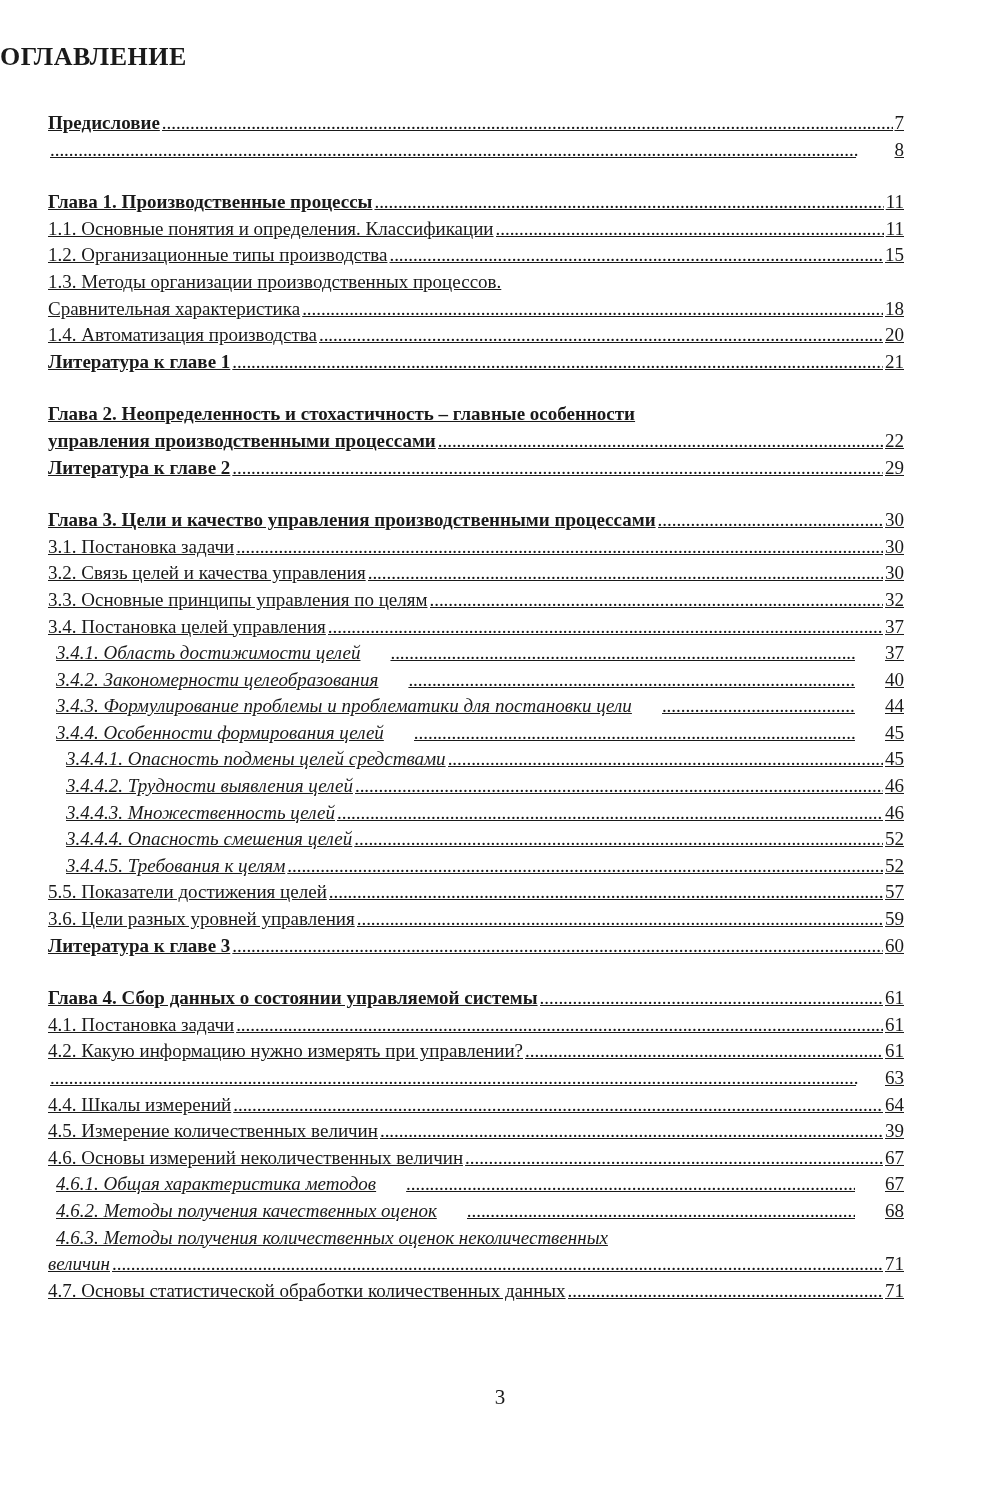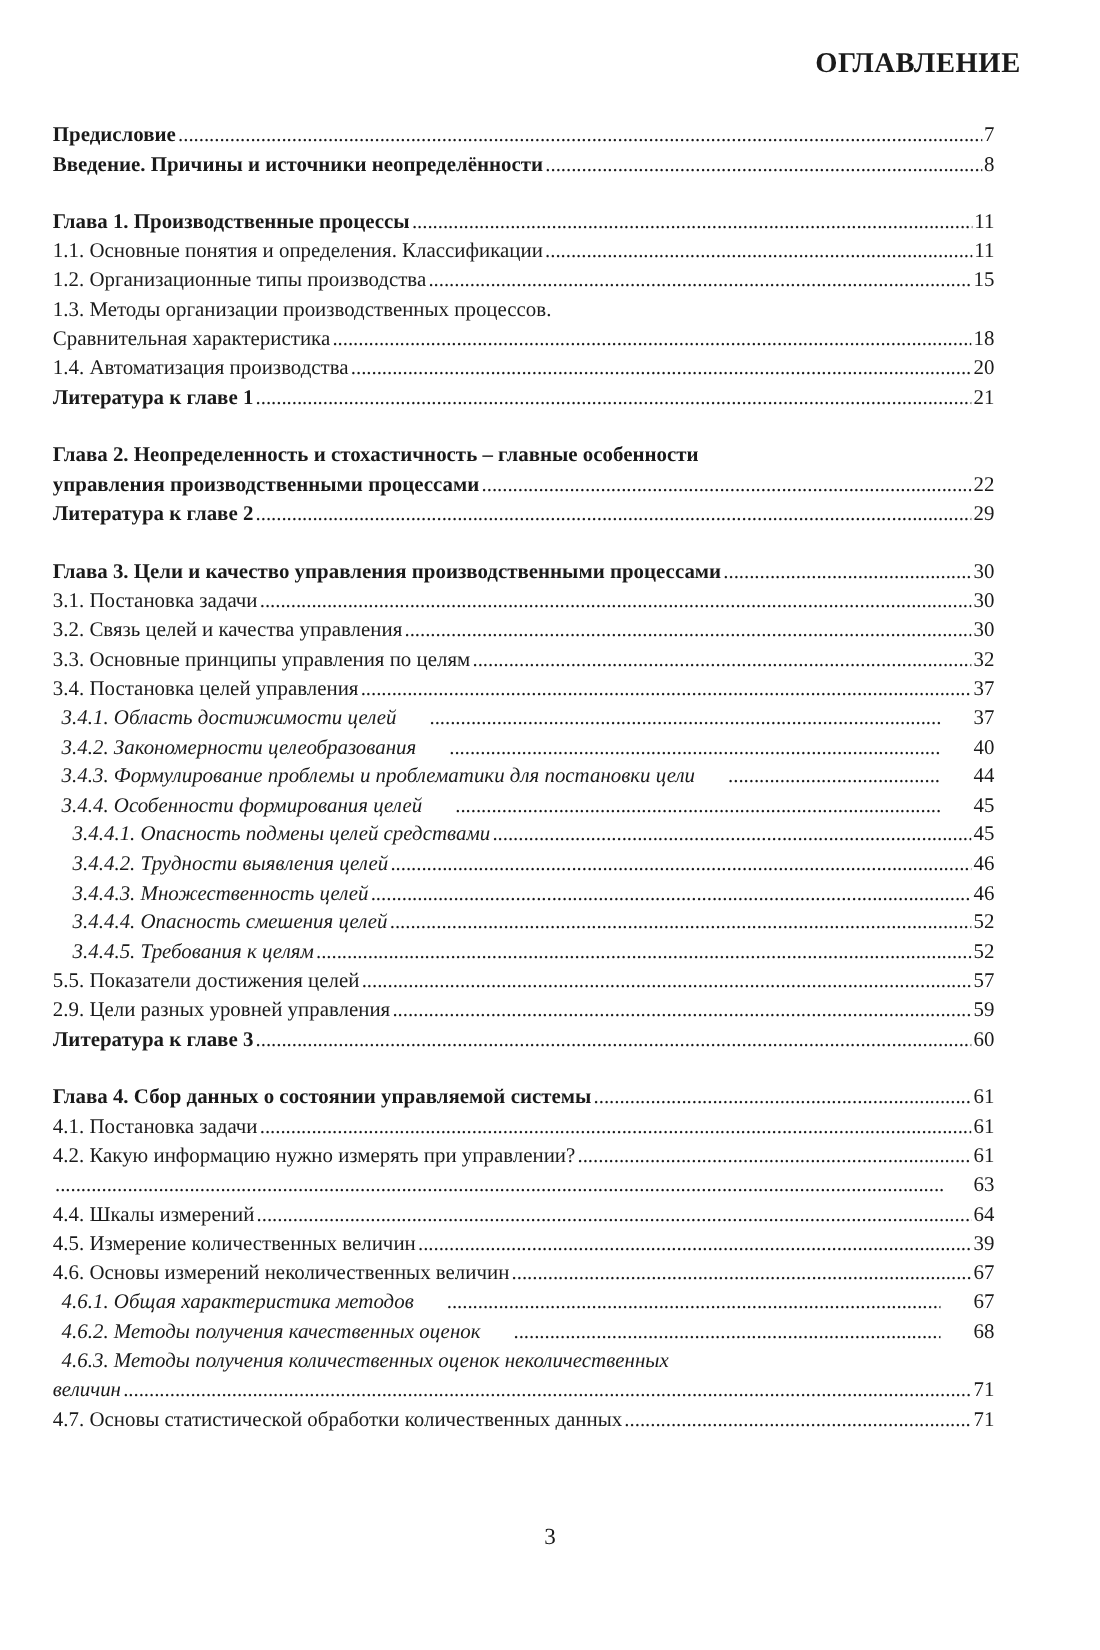--- a/index.html
+++ b/index.html
@@ -1,22 +1,22 @@
 <!DOCTYPE html>
 <html><head>
 <meta charset="utf-8">
 <style>
   html, body { margin: 0; padding: 0; background: #ffffff; }
   body { width: 1000px; height: 1500px; position: relative; overflow: hidden;
          font-family: "Liberation Serif", "DejaVu Serif", serif; color: #1a1a1a; }
-  .title { position: absolute; top: 42px; left: 0; width: 928px; text-align: right;
+  .title { position: absolute; top: 42px; left: 0; width: 928px; text-align: left;
            font-size: 26px; font-weight: bold; letter-spacing: 0.5px; }
   .toc { position: absolute; left: 48px; width: 856px; top: 110px; }
   .row { position: relative; height: 26.6px; line-height: 26.6px; font-size: 19px;
-         display: flex; align-items: baseline; white-space: nowrap; overflow: hidden; }
+         display: flex; align-items: baseline; white-space: nowrap; overflow: hidden; text-decoration: underline; }
   .row.bold { font-weight: bold; }
   .row.it { font-style: italic; }
   .row .label { flex: 0 0 auto; }
   .row .dots { flex: 1 1 auto; overflow: hidden; margin: 0 2px; }
   .row .dots::after { content: ". . . . . . . . . . . . . . . . . . . . . . . . . . . . . . . . . . . . . . . . . . . . . . . . . . . . . . . . . . . . . . . . . . . . . . . . . . . . . . . . . . . . . . . . . . . . . . . . . . . . . . . . . . . . . . . . . . . . . . . . . . . . . . . . . . . . . . . . . . . . . . . . . . . . . . . . . . . . . . . . . . . . . . . . . . . .";
                       letter-spacing: -2.4px; font-weight: normal; font-style: normal; }
   .row .page { flex: 0 0 auto; font-weight: normal; font-style: normal; }
   .row.cont .dots::after { content: ""; }
   .gap { height: 26px; }
   .ind1 { padding-left: 8px; gap: 28px; }
@@ -28,21 +28,20 @@
 
 <div class="title">ОГЛАВЛЕНИЕ</div>
 
 <div class="toc">
   <div class="row bold">
       <span class="label">Предисловие</span>
       <span class="dots"></span>
       <span class="page">7</span>
     </div>
   <div class="row bold">
-      <span class="label">Введение. Причины и источники неопределённости</span>
       <span class="dots"></span>
       <span class="page">8</span>
     </div>
 
   <div class="gap"></div>
 
   <div class="row bold">
       <span class="label">Глава 1. Производственные процессы</span>
       <span class="dots"></span>
       <span class="page">11</span>
@@ -167,21 +166,21 @@
       <span class="label">3.4.4.5. Требования к целям</span>
       <span class="dots"></span>
       <span class="page">52</span>
     </div>
   <div class="row">
       <span class="label">5.5. Показатели достижения целей</span>
       <span class="dots"></span>
       <span class="page">57</span>
     </div>
   <div class="row">
-      <span class="label">2.9. Цели разных уровней управления</span>
+      <span class="label">3.6. Цели разных уровней управления</span>
       <span class="dots"></span>
       <span class="page">59</span>
     </div>
   <div class="row bold">
       <span class="label">Литература к главе 3</span>
       <span class="dots"></span>
       <span class="page">60</span>
     </div>
 
   <div class="gap"></div>

